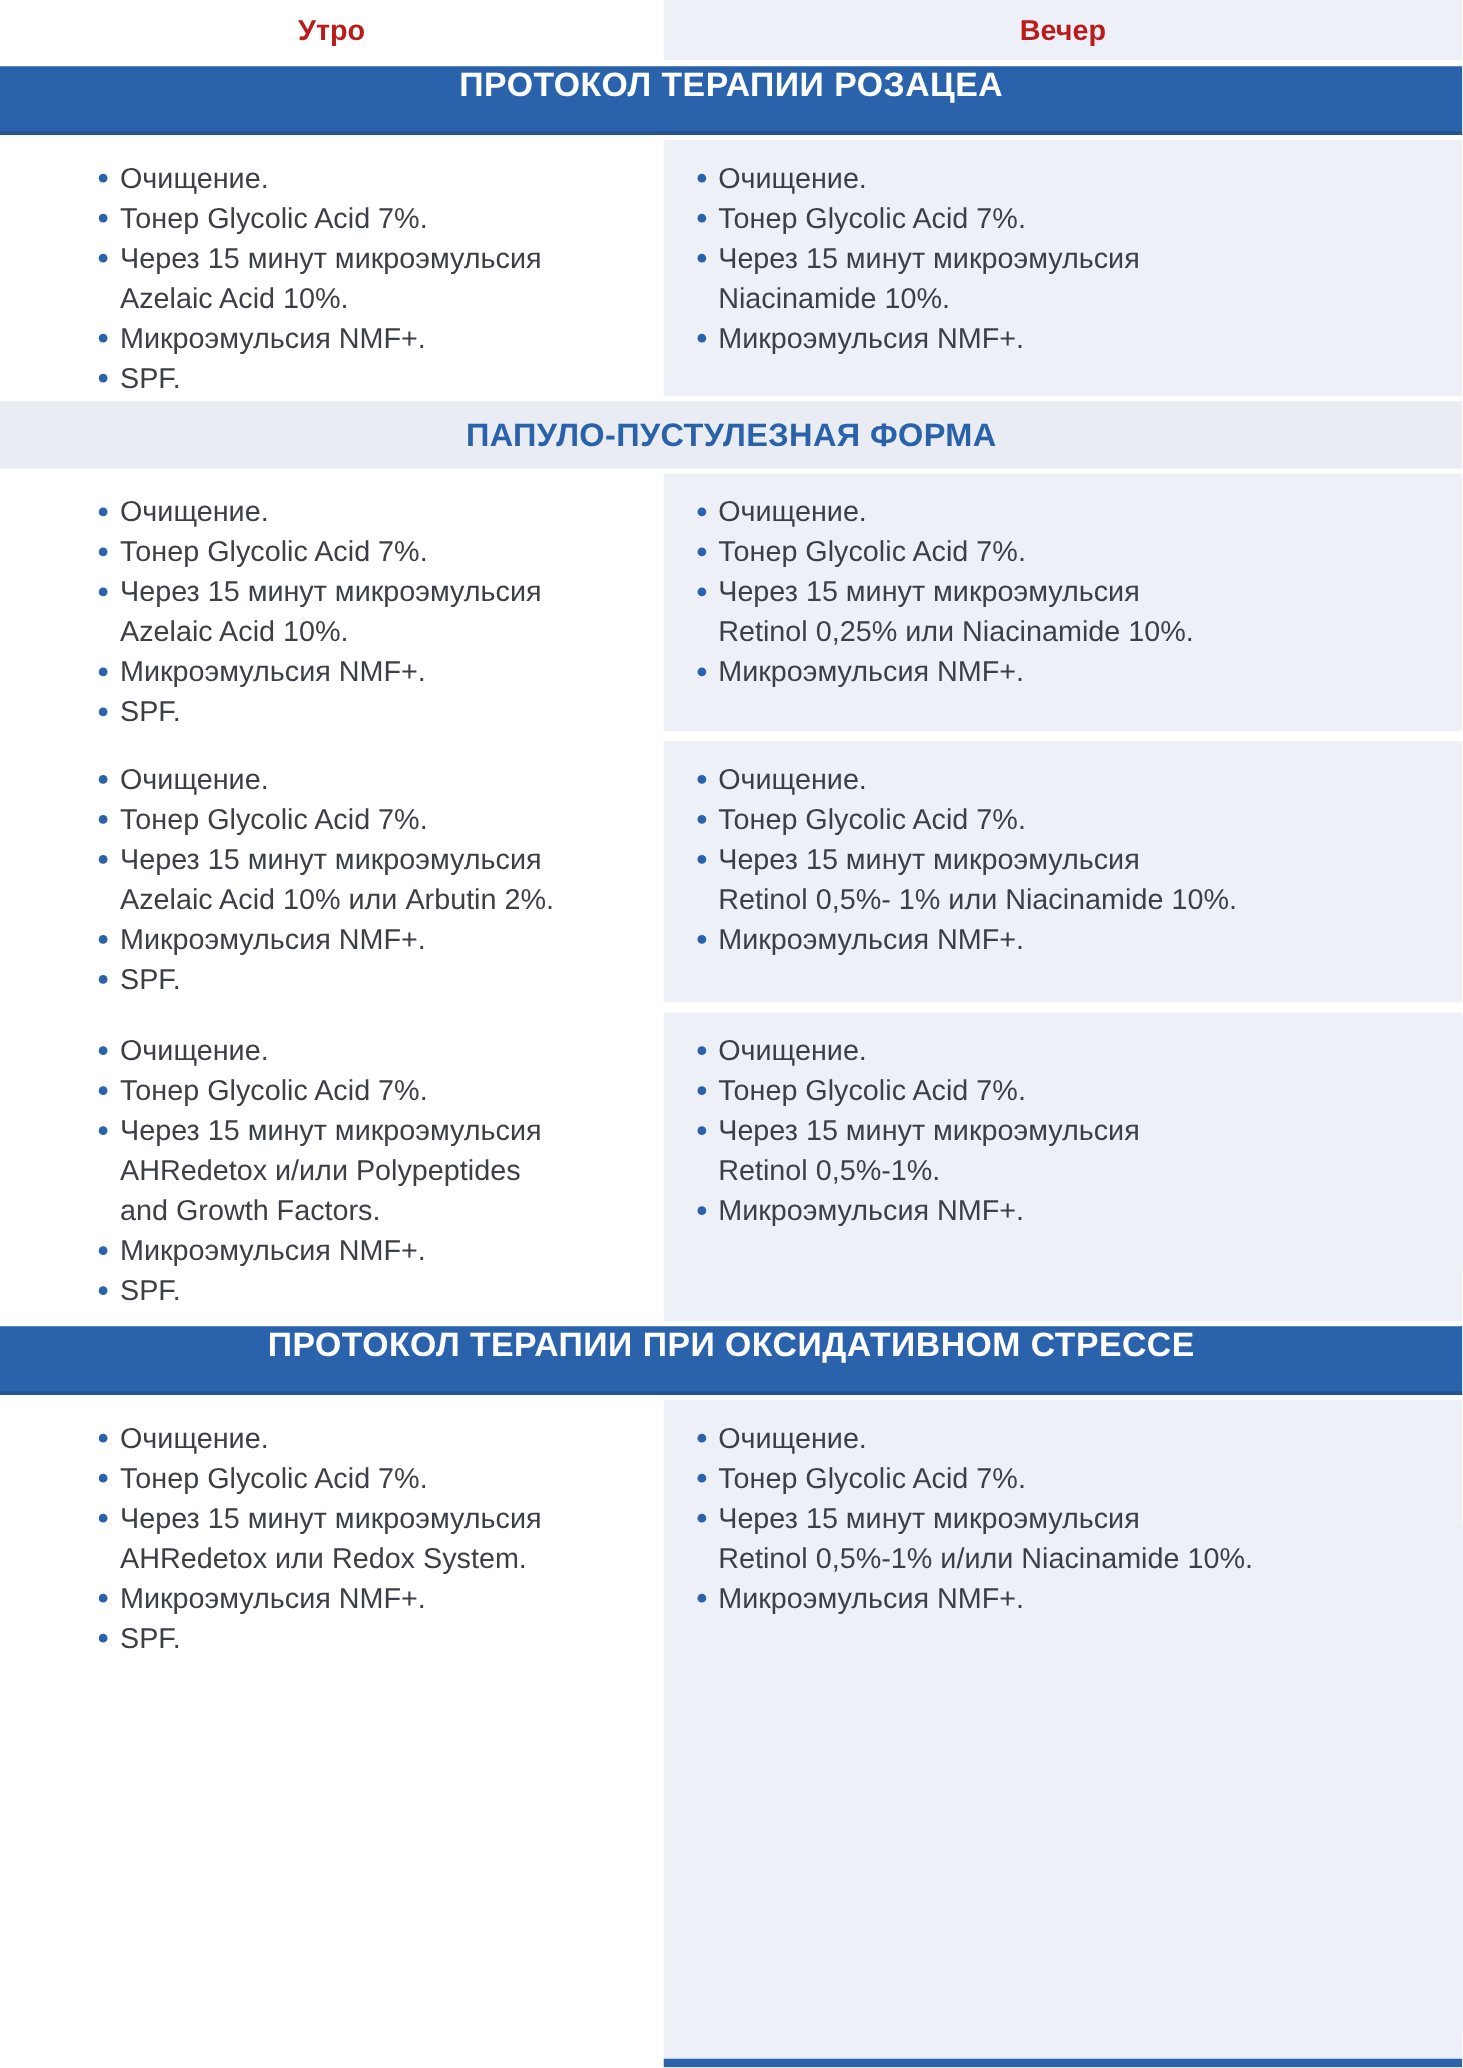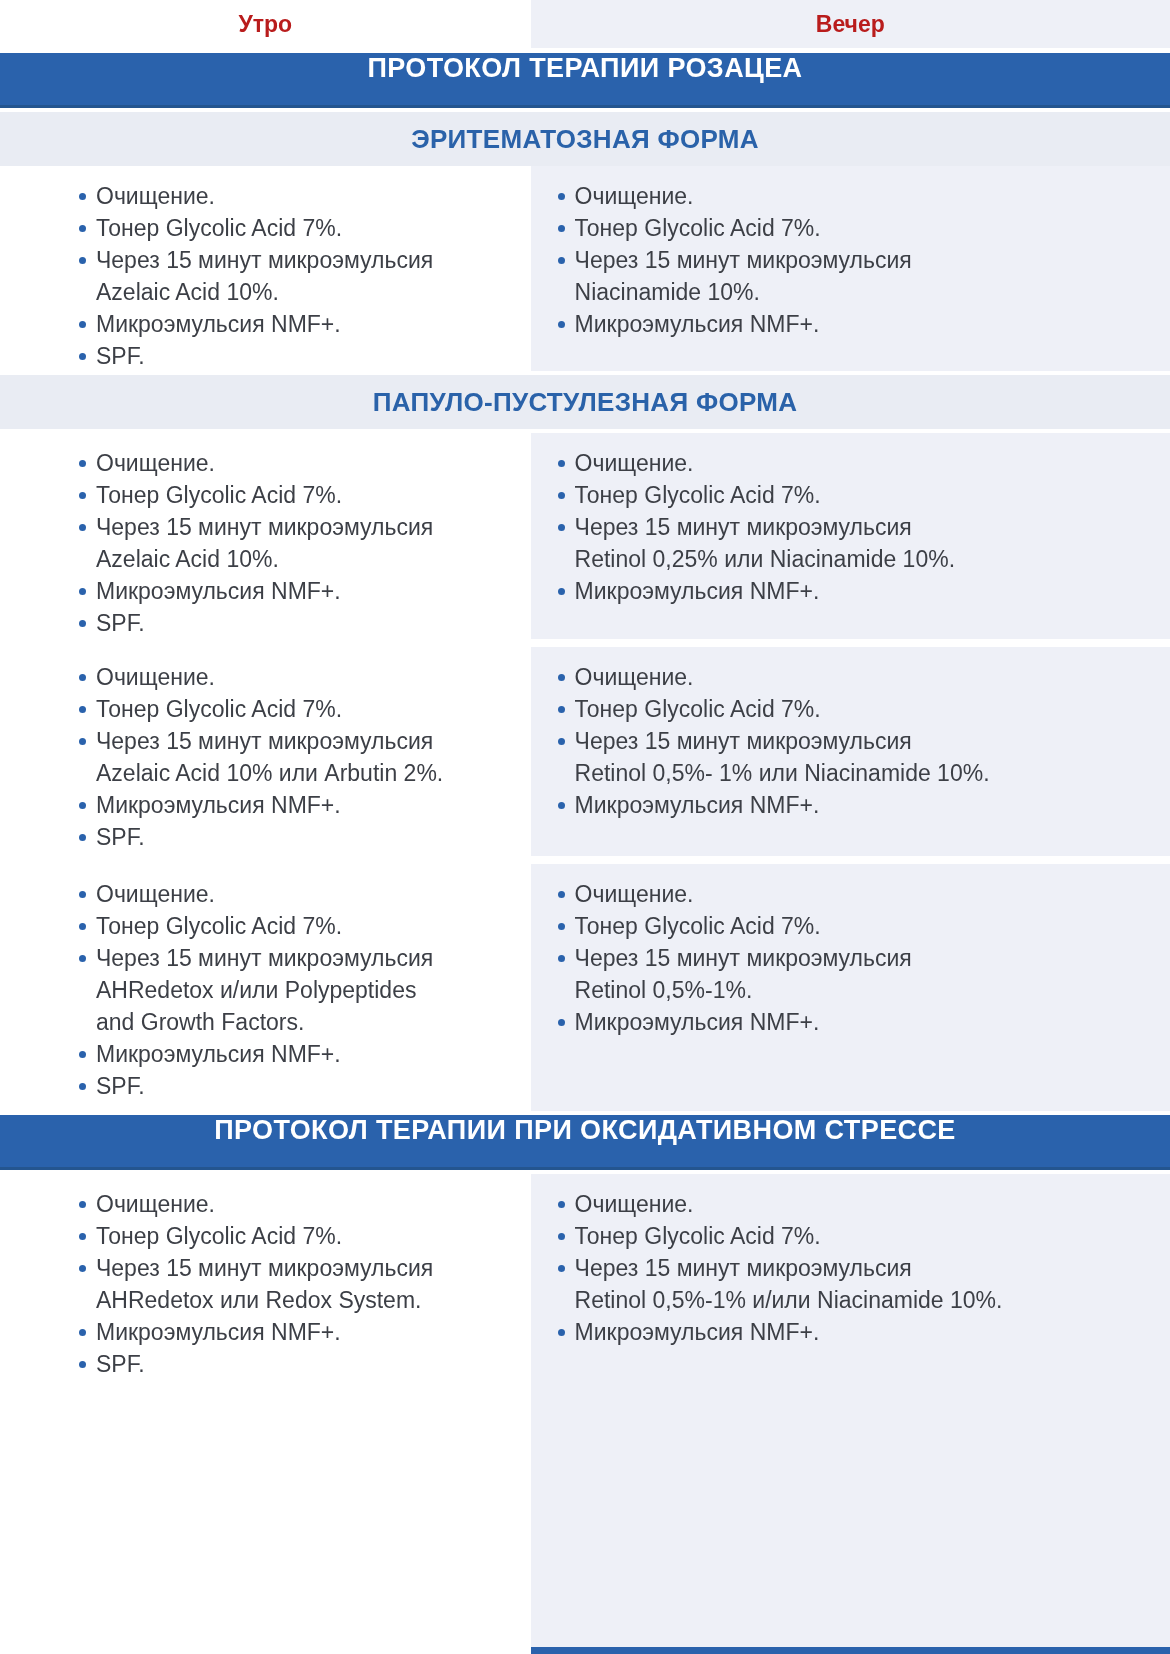--- a/index.html
+++ b/index.html
@@ -59,23 +59,20 @@
   </div>
 
   <div class="gap5"></div>
 
   <div class="banner-dark">
     <span>ПРОТОКОЛ ТЕРАПИИ РОЗАЦЕА</span>
   </div>
 
   <div class="gap4"></div>
 
-  <div class="banner-light">
-    <span>ЭРИТЕМАТОЗНАЯ ФОРМА</span>
-  </div>
 
   <div class="row content h205">
     <div class="col-l">
       <ul class="steps">
         <li>Очищение.</li>
         <li>Тонер Glycolic Acid 7%.</li>
         <li>Через 15 минут микроэмульсия
 Azelaic Acid 10%.</li>
         <li>Микроэмульсия NMF+.</li>
         <li>SPF.</li>

